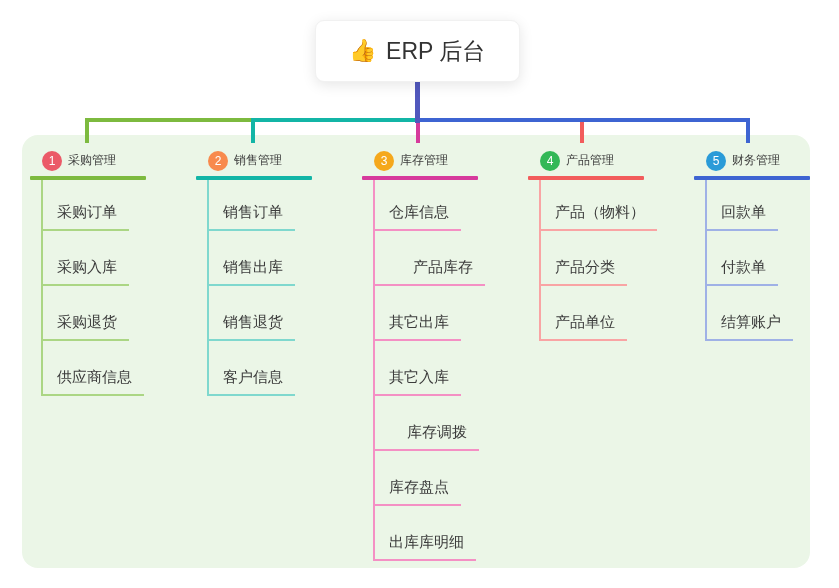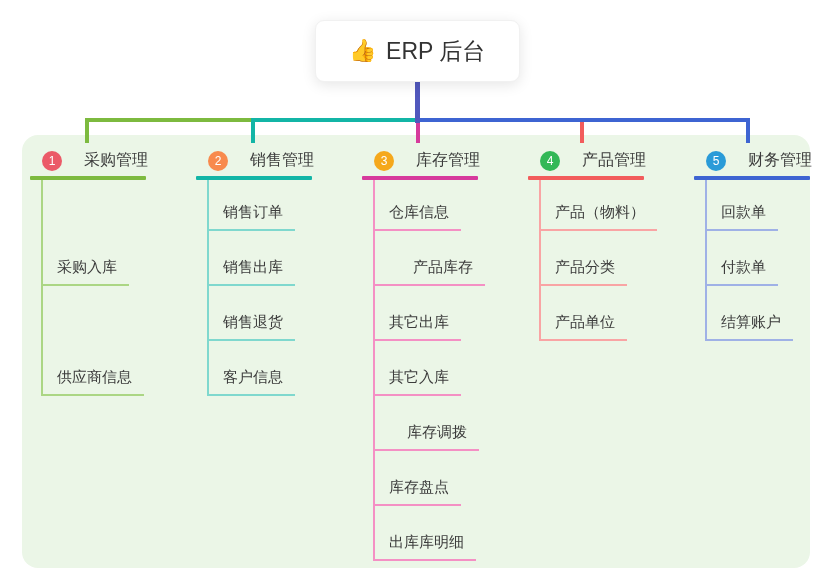--- a/index.html
+++ b/index.html
@@ -17,21 +17,21 @@
   #root-node .emoji{font-size:22px;}
 
   
   .line{position:absolute;}
 
   
   .branch{position:absolute;top:148px;width:116px;}
   .branch-head{position:relative;height:32px;}
   .badge{position:absolute;left:12px;top:3px;width:20px;height:20px;border-radius:50%;
          color:#fff;font-size:12px;line-height:20px;text-align:center;font-weight:500;}
-  .branch-label{position:absolute;left:38px;top:0px;font-size:16px;line-height:24px;white-space:nowrap;margin-left:16px;}
+  .branch-label{position:absolute;left:38px;top:0px;font-size:12px;line-height:24px;white-space:nowrap;}
   .head-underline{position:absolute;left:0;top:28px;width:116px;height:4px;border-radius:1px;}
   .spine{position:absolute;left:11px;top:32px;width:2px;}
   .row{position:absolute;left:11px;white-space:nowrap;font-size:15px;line-height:16px;
        padding:0 12px 9px 16px;border-bottom:2px solid;}
   .r0{top:56px}.r1{top:111px}.r2{top:166px}.r3{top:221px}.r4{top:276px}.r5{top:331px}.r6{top:386px}
 </style>
 </head>
 <body>
 
 <div id="stage">
@@ -54,21 +54,23 @@
     <span>ERP 后台</span>
   </div>
 
   <div class="branch" style="left:30px">
     <div class="branch-head">
       <span class="badge" style="background-color: rgb(235, 90, 104);">1</span>
       <span class="branch-label">采购管理</span>
       <span class="head-underline" style="background-color: rgb(125, 186, 63);"></span>
     </div>
     <div class="spine" style="height: 216px; background-color: rgb(171, 214, 132);"></div>
+    <div class="row r0" style="border-bottom-color: rgb(171, 214, 132);">采购订单</div>
     <div class="row r1" style="border-bottom-color: rgb(171, 214, 132);">采购入库</div>
+    <div class="row r2" style="border-bottom-color: rgb(171, 214, 132);">采购退货</div>
     <div class="row r3" style="border-bottom-color: rgb(171, 214, 132);">供应商信息</div>
   </div>
 
   <div class="branch" style="left:196px">
     <div class="branch-head">
       <span class="badge" style="background-color: rgb(248, 138, 77);">2</span>
       <span class="branch-label">销售管理</span>
       <span class="head-underline" style="background-color: rgb(19, 181, 166);"></span>
     </div>
     <div class="spine" style="height: 216px; background-color: rgb(127, 216, 206);"></div>

